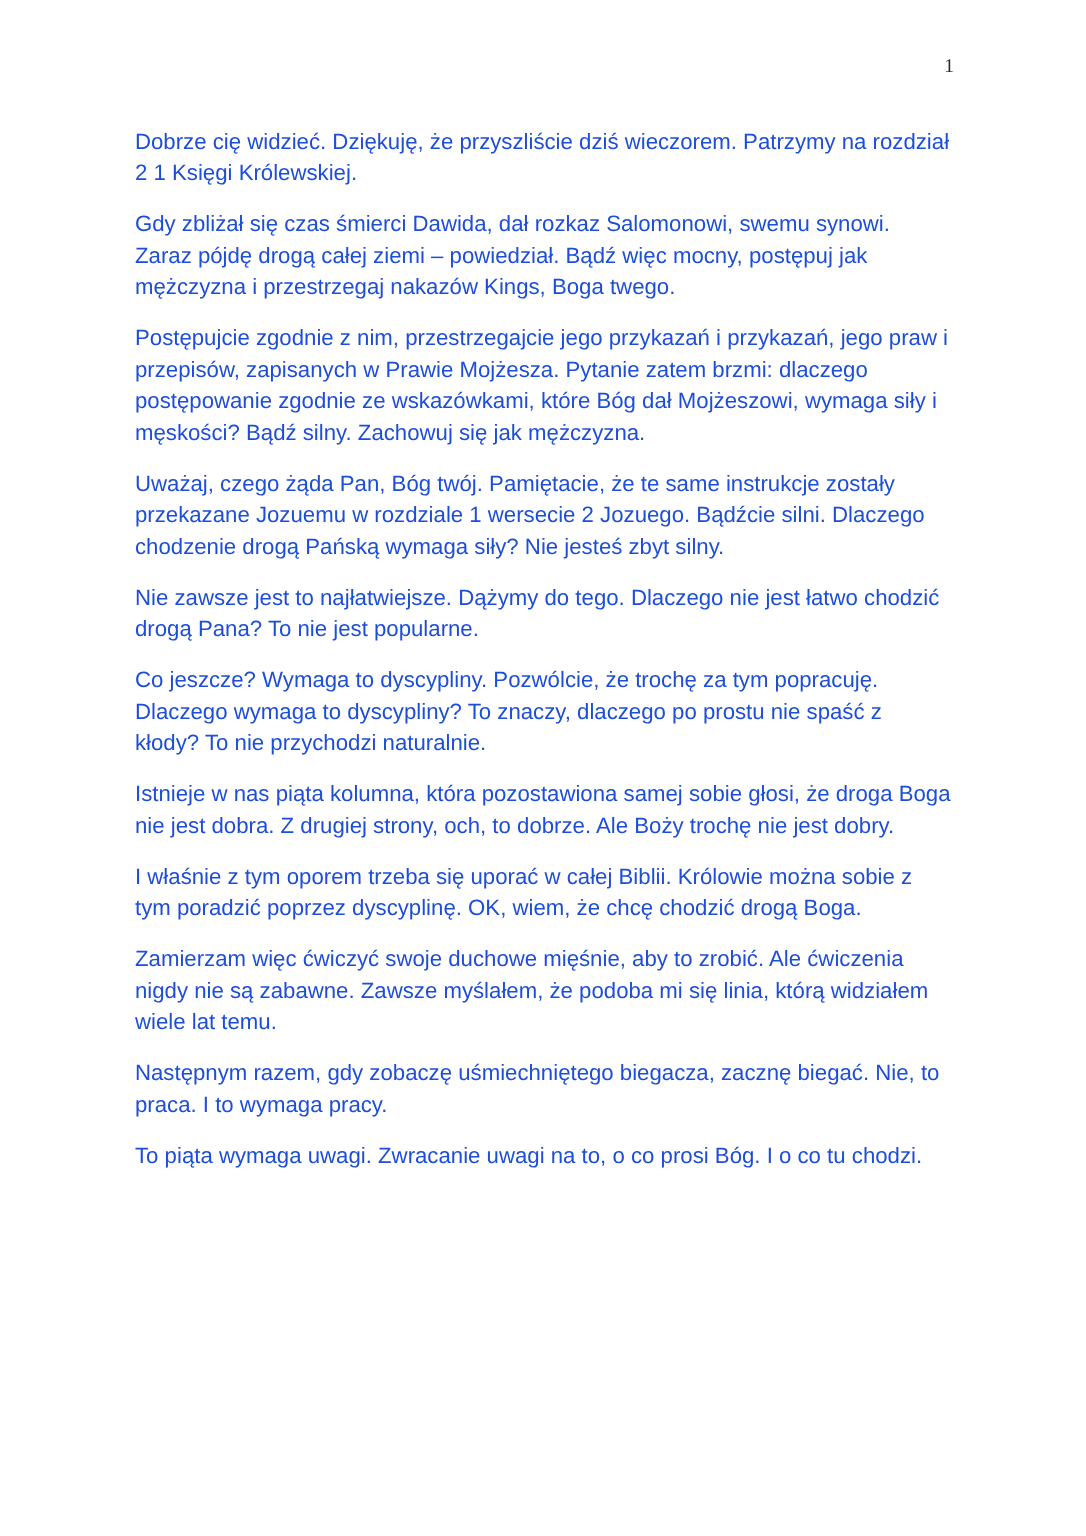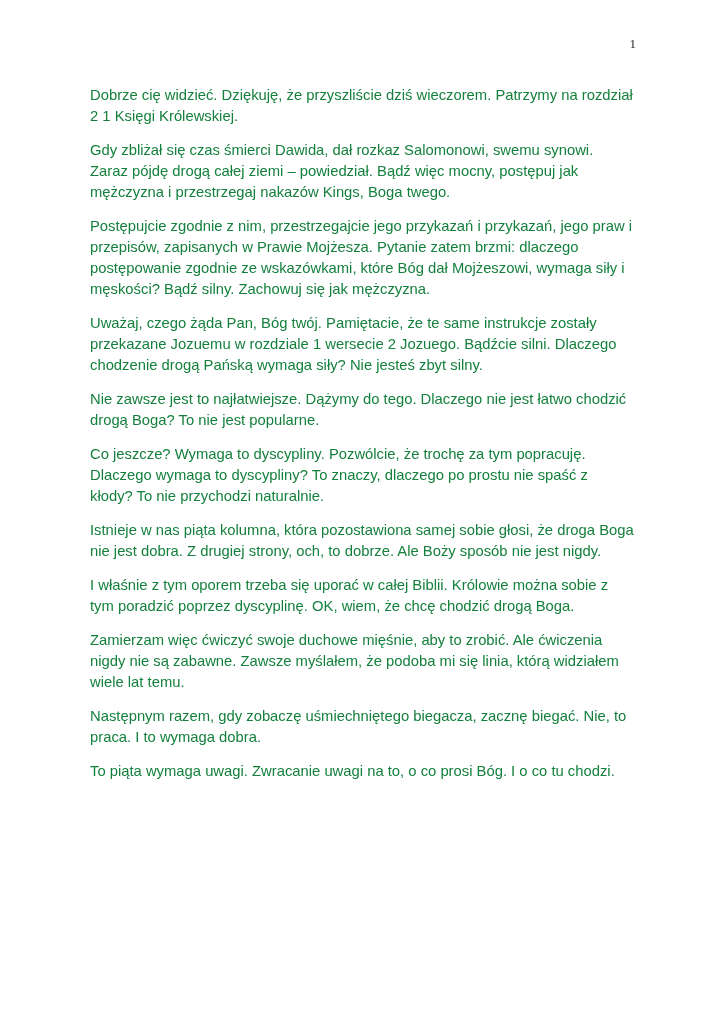--- a/index.html
+++ b/index.html
@@ -41,40 +41,40 @@
     color: #222222;
   }
   .content {
     margin-top: 26px;
   }
   .content p {
     font-size: 14.8px;
     line-height: 21px;
     margin-bottom: 13px;
     text-align: left;
-    color: #15803d;
+    color: #1d4ed8;
   }
 </style>
 </head>
 <body>
 
 <div class="page">
 
   <div class="page-number">1</div>
 
   <div class="doc-header">
   </div>
 
   <div class="content">
     <p>Dobrze cię widzieć. Dziękuję, że przyszliście dziś wieczorem. Patrzymy na rozdział 2 1 Księgi Królewskiej.</p>
     <p>Gdy zbliżał się czas śmierci Dawida, dał rozkaz Salomonowi, swemu synowi. Zaraz pójdę drogą całej ziemi – powiedział. Bądź więc mocny, postępuj jak mężczyzna i przestrzegaj nakazów Kings, Boga twego.</p>
     <p>Postępujcie zgodnie z nim, przestrzegajcie jego przykazań i przykazań, jego praw i przepisów, zapisanych w Prawie Mojżesza. Pytanie zatem brzmi: dlaczego postępowanie zgodnie ze wskazówkami, które Bóg dał Mojżeszowi, wymaga siły i męskości? Bądź silny. Zachowuj się jak mężczyzna.</p>
     <p>Uważaj, czego żąda Pan, Bóg twój. Pamiętacie, że te same instrukcje zostały przekazane Jozuemu w rozdziale 1 wersecie 2 Jozuego. Bądźcie silni. Dlaczego chodzenie drogą Pańską wymaga siły? Nie jesteś zbyt silny.</p>
-    <p>Nie zawsze jest to najłatwiejsze. Dążymy do tego. Dlaczego nie jest łatwo chodzić drogą Boga? To nie jest popularne.</p>
+    <p>Nie zawsze jest to najłatwiejsze. Dążymy do tego. Dlaczego nie jest łatwo chodzić drogą Pana? To nie jest popularne.</p>
     <p>Co jeszcze? Wymaga to dyscypliny. Pozwólcie, że trochę za tym popracuję. Dlaczego wymaga to dyscypliny? To znaczy, dlaczego po prostu nie spaść z kłody? To nie przychodzi naturalnie.</p>
-    <p>Istnieje w nas piąta kolumna, która pozostawiona samej sobie głosi, że droga Boga nie jest dobra. Z drugiej strony, och, to dobrze. Ale Boży sposób nie jest nigdy.</p>
+    <p>Istnieje w nas piąta kolumna, która pozostawiona samej sobie głosi, że droga Boga nie jest dobra. Z drugiej strony, och, to dobrze. Ale Boży trochę nie jest dobry.</p>
     <p>I właśnie z tym oporem trzeba się uporać w całej Biblii. Królowie można sobie z tym poradzić poprzez dyscyplinę. OK, wiem, że chcę chodzić drogą Boga.</p>
     <p>Zamierzam więc ćwiczyć swoje duchowe mięśnie, aby to zrobić. Ale ćwiczenia nigdy nie są zabawne. Zawsze myślałem, że podoba mi się linia, którą widziałem wiele lat temu.</p>
-    <p>Następnym razem, gdy zobaczę uśmiechniętego biegacza, zacznę biegać. Nie, to praca. I to wymaga dobra.</p>
+    <p>Następnym razem, gdy zobaczę uśmiechniętego biegacza, zacznę biegać. Nie, to praca. I to wymaga pracy.</p>
     <p>To piąta wymaga uwagi. Zwracanie uwagi na to, o co prosi Bóg. I o co tu chodzi.</p>
   </div>
 
 </div>
 
 </body></html>

